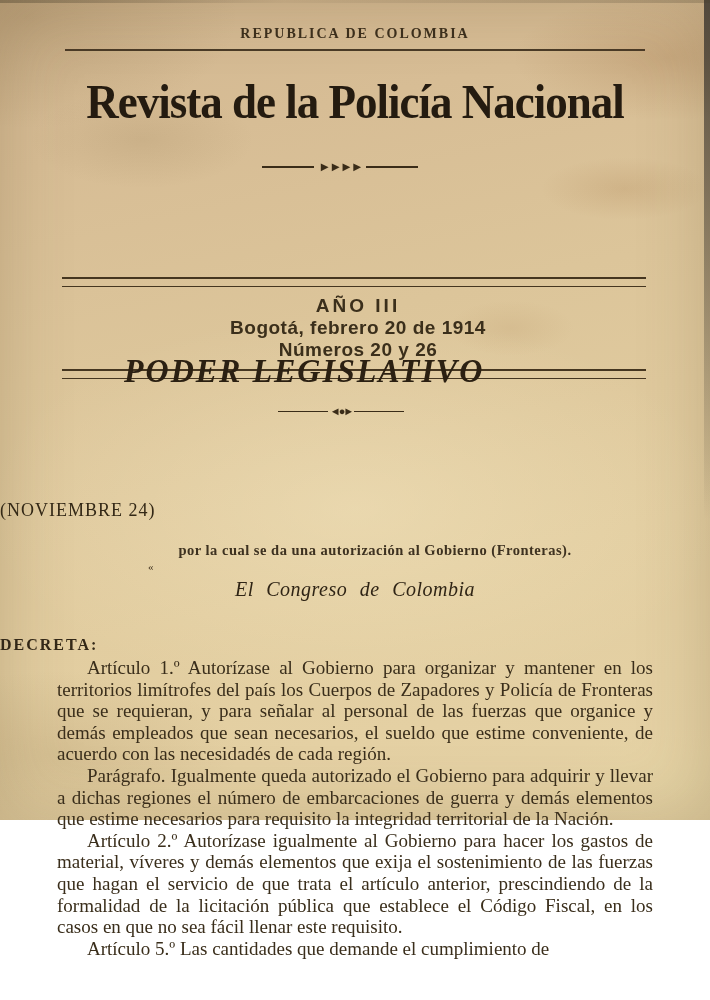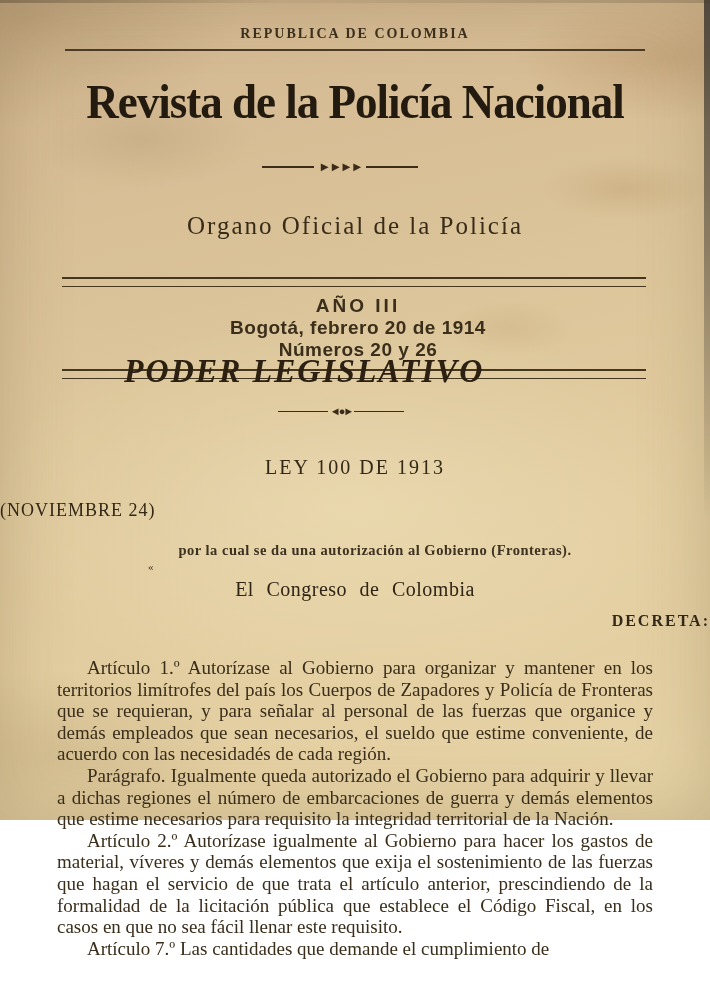--- a/index.html
+++ b/index.html
@@ -101,26 +101,26 @@
     position: absolute; top: 542px; left: 0; width: 100%;
     text-align: center; font-size: 14.5px; font-weight: bold;
     letter-spacing: 0.5px; color: #3d3120; padding-left: 20px;
   }
   .ink-mark {
     position: absolute; top: 560px; left: 148px;
     font-size: 11px; color: #4a3b26;
   }
   .law-issuer {
     position: absolute; top: 578px; left: 0; width: 100%;
-    text-align: center; font-size: 20px; 
+    text-align: center; font-size: 20px; font-style: italic;
     word-spacing: 7px; letter-spacing: 0.5px; color: #2f2415;
   }
   .decree-label {
-    position: absolute; top: 612px; left: 0; width: 100%;
-    text-align: right; font-size: 16px; font-weight: bold;
+    position: absolute; top: 636px; left: 0; width: 100%;
+    text-align: left; font-size: 16px; font-weight: bold;
     letter-spacing: 2px; color: #33281 6;
   }
 
   .body-text {
     position: absolute; top: 657px; left: 57px; width: 596px;
     font-size: 19px; line-height: 21.6px;
     text-align: justify;
     color: #3a2e1b;
   }
   .body-text p { margin: 0; text-indent: 30px; }
@@ -136,46 +136,44 @@
   <div class="rule-1"></div>
 
   <div class="masthead-title">Revista de la Policía Nacional</div>
 
   <div class="divider divider-arrows">
     <span class="bar"></span>
     <span class="glyphs">►►►►</span>
     <span class="bar"></span>
   </div>
 
-  <div class="masthead-subtitle">Organo Oficial de la Policía</div>
 
   <div class="issue-bar">
     <div class="double-rule"></div>
     <div class="issue-row">
       <span class="year">AÑO III</span>
       <span class="date">Bogotá, febrero 20 de 1914</span>
       <span class="numbers">Números 20 y 26</span>
     </div>
     <div class="double-rule"></div>
   </div>
 
   <div class="section-heading">PODER LEGISLATIVO</div>
 
   <div class="divider divider-small">
     <span class="bar"></span>
     <span class="glyphs">◄●►</span>
     <span class="bar"></span>
   </div>
 
-  <div class="law-title">LEY 100 DE 1913</div>
   <div class="law-date">(NOVIEMBRE 24)</div>
   <div class="law-summary">por la cual se da una autorización al Gobierno (Fronteras).</div>
   <div class="ink-mark">«</div>
   <div class="law-issuer">El Congreso de Colombia</div>
   <div class="decree-label">DECRETA:</div>
 
   <div class="body-text">
     <p>Artículo 1.º Autorízase al Gobierno para organizar y mantener en los territorios limítrofes del país los Cuerpos de Zapadores y Policía de Fronteras que se requieran, y para señalar al personal de las fuerzas que organice y demás empleados que sean necesarios, el sueldo que estime conveniente, de acuerdo con las necesidadés de cada región.</p>
     <p>Parágrafo. Igualmente queda autorizado el Gobierno para adquirir y llevar a dichas regiones el número de embarcaciones de guerra y demás elementos que estime necesarios para requisito la integridad territorial de la Nación.</p>
     <p>Artículo 2.º Autorízase igualmente al Gobierno para hacer los gastos de material, víveres y demás elementos que exija el sostenimiento de las fuerzas que hagan el servicio de que trata el artículo anterior, prescindiendo de la formalidad de la licitación pública que establece el Código Fiscal, en los casos en que no sea fácil llenar este requisito.</p>
-    <p>Artículo 7.º Las cantidades que demande el cumplimiento de</p>
+    <p>Artículo 5.º Las cantidades que demande el cumplimiento de</p>
   </div>
 </div>
 
 </body></html>

